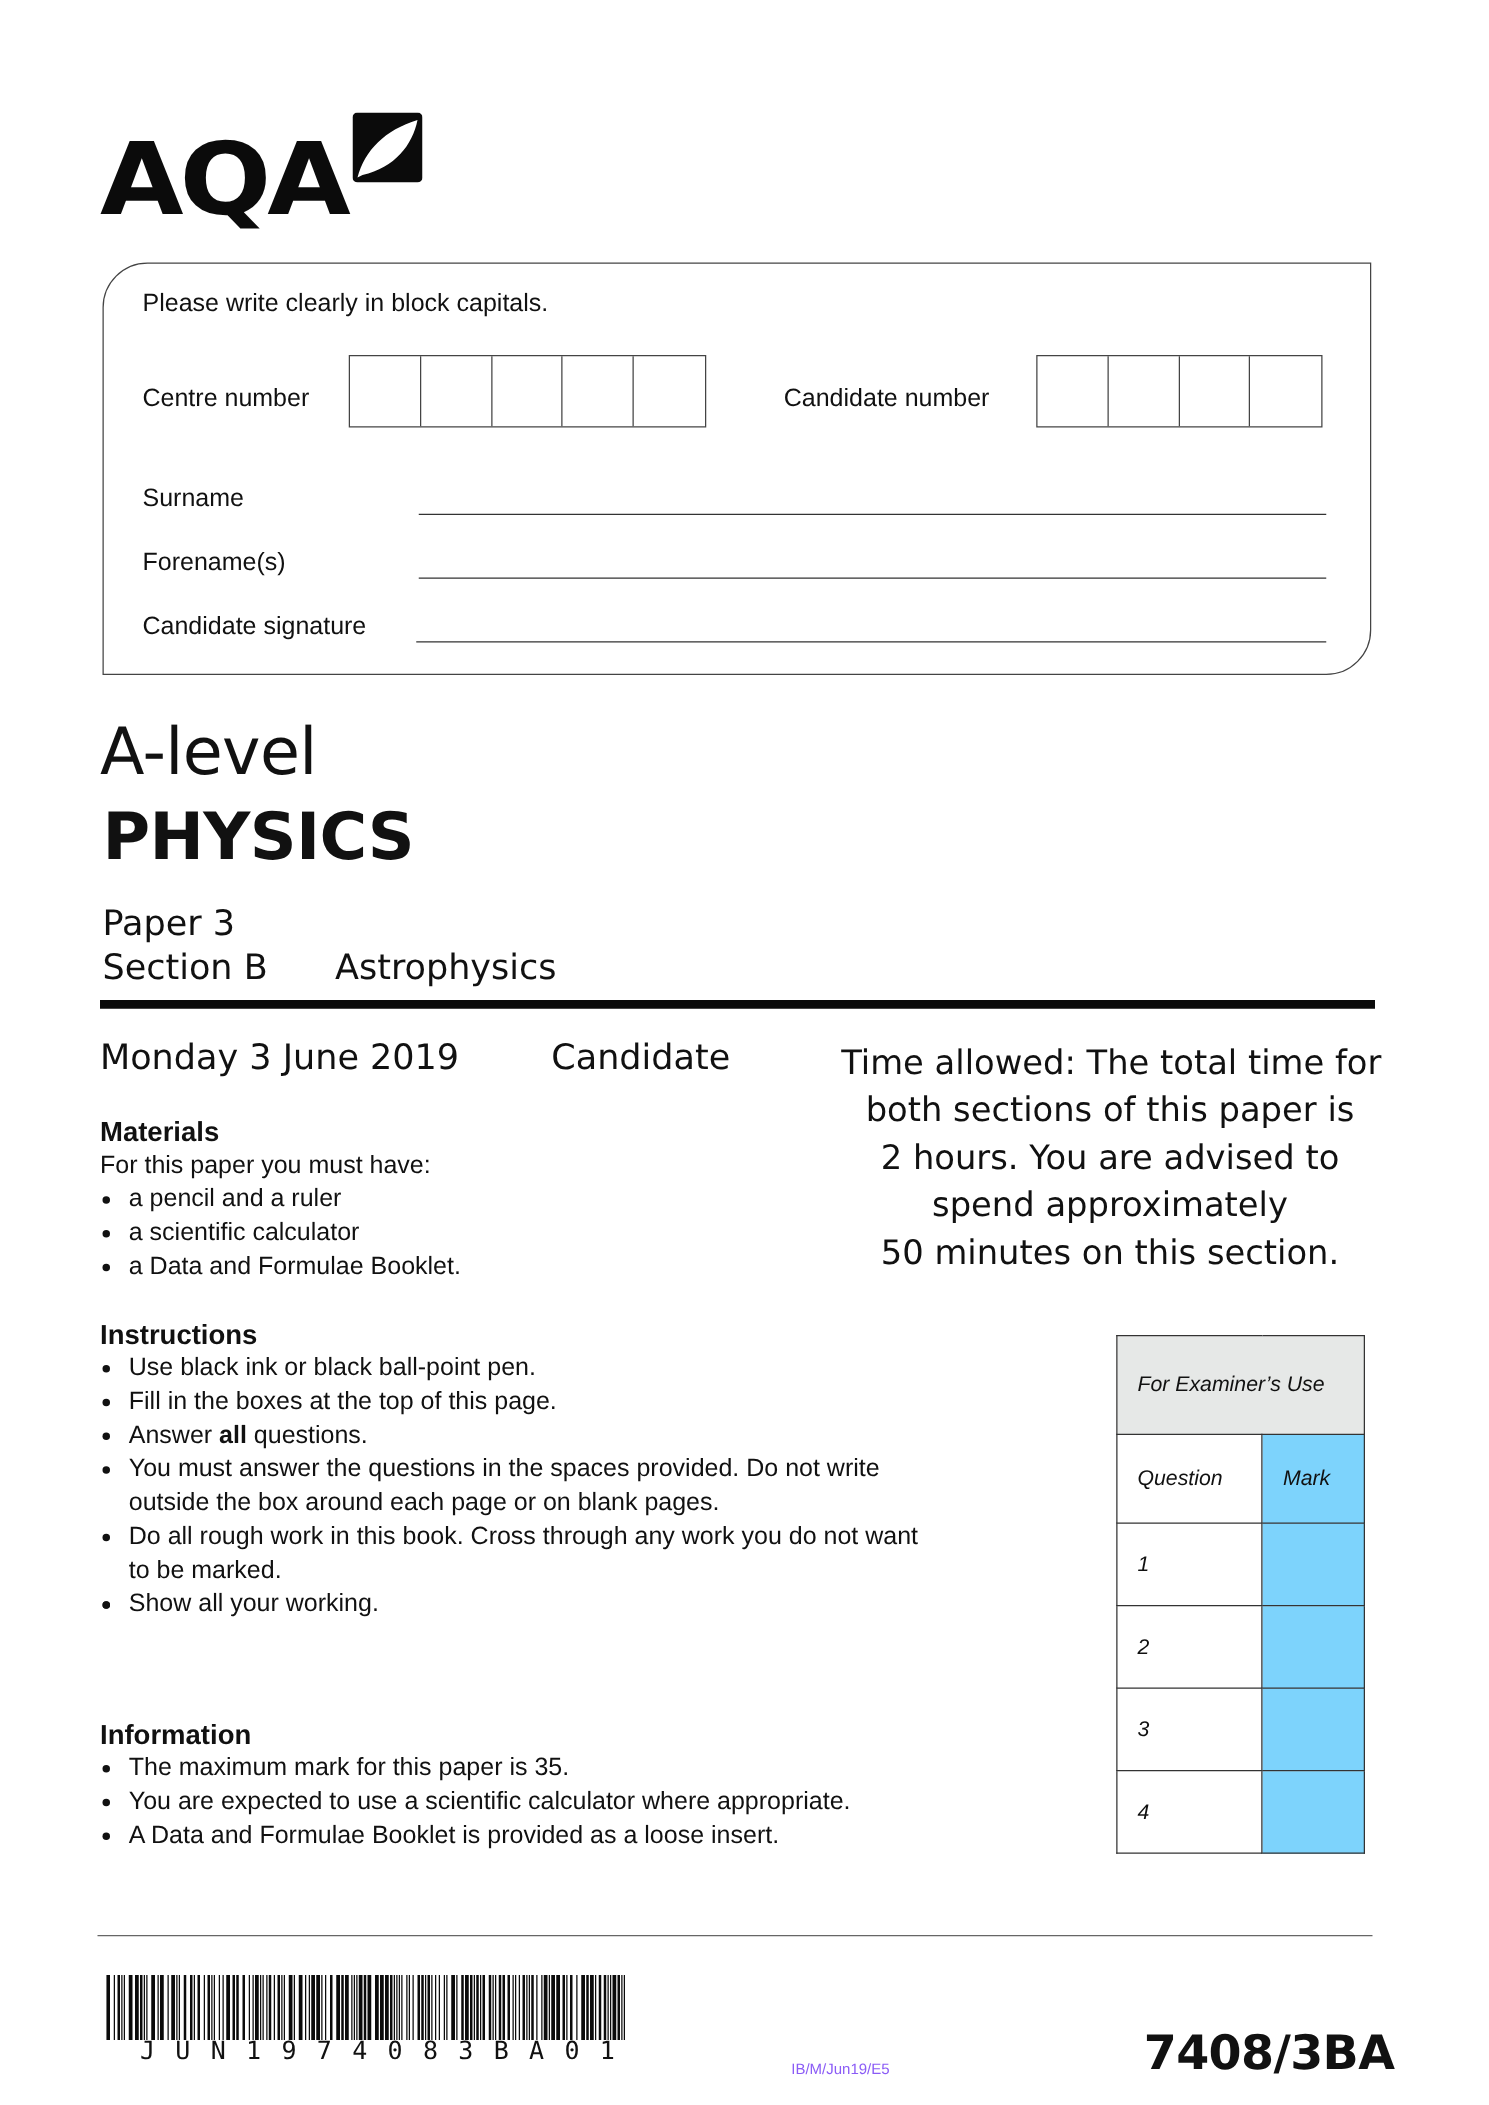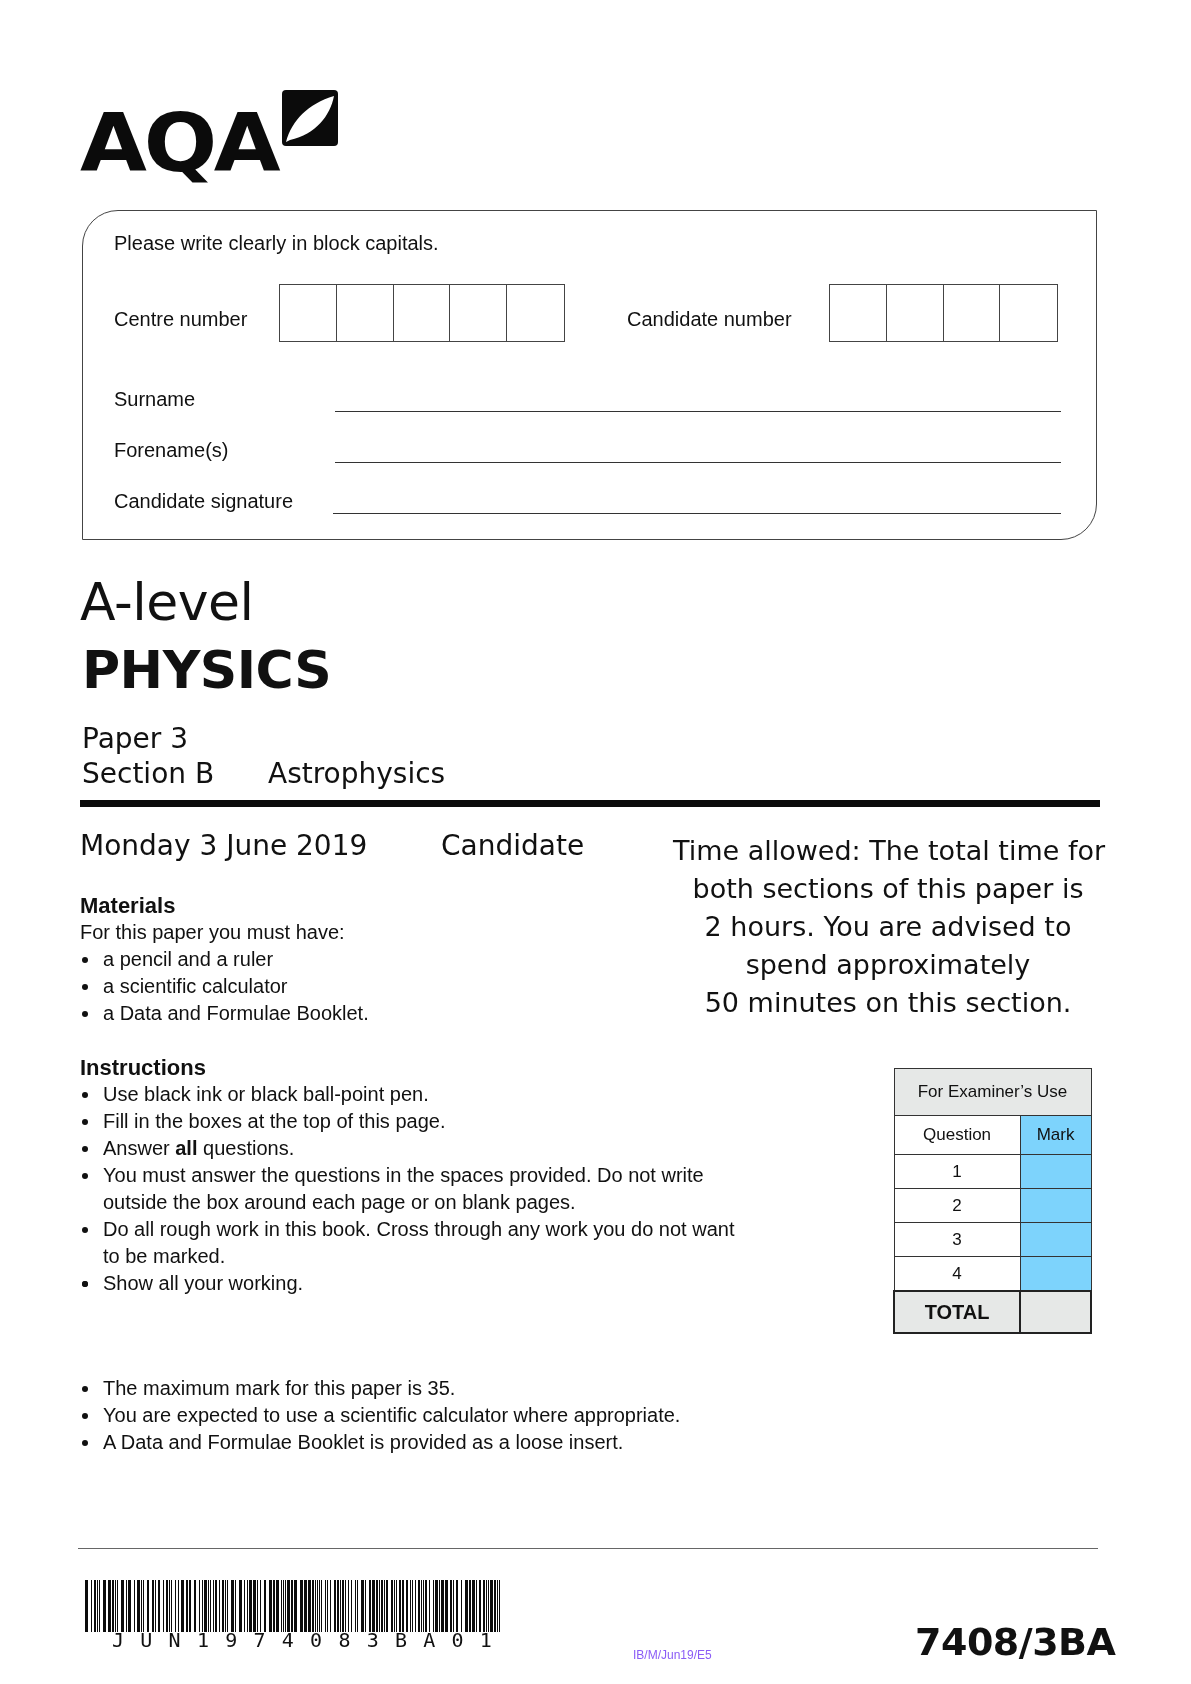--- a/index.html
+++ b/index.html
@@ -31,21 +31,21 @@
 
   .section-heading { font-size: 22px; font-weight: bold; line-height: 26px; }
   .section-intro { font-size: 20px; line-height: 27px; }
   ul.bullets { list-style: none; margin: 0; padding: 0; font-size: 20px; line-height: 27px; }
   ul.bullets li { position: relative; padding-left: 23px; }
   ul.bullets li::before { content: ""; position: absolute; left: 2px; top: 11px; width: 6px; height: 6px; border-radius: 50%; background: #111; }
   ul.bullets li .line { display: block; }
 
   
   #exam-table { left: 893px; top: 1068px; width: 199px; border-collapse: collapse; font-size: 17px; }
-  #exam-table td { border: 1.5px solid #333; text-align: center; height: 33px; padding: 0; }
+  #exam-table td { border: 1.5px solid #333; height: 33px; padding: 16px; font-style: italic; }
   #exam-table .hdr { background: #e6e8e7; height: 46px; }
   #exam-table .colhdr { height: 38px; }
   #exam-table .mark-cell { background: #7dd3fc; }
   #exam-table .total-row td { border: 2.5px solid #222; height: 40px; background: #e6e8e7; font-weight: bold; font-size: 20px; }
 
   
   #footer-rule { left: 78px; top: 1548px; width: 1020px; height: 0; border-top: 1.5px solid #666; }
   #barcode { left: 85px; top: 1580px; width: 420px; height: 52px; }
   #barcode-text { left: 112px; top: 1628px; width: 380px; font-family: "DejaVu Sans Mono", monospace; font-size: 20px; display: flex; justify-content: space-between; }
   #ref-code { left: 633px; top: 1648px; font-size: 12px; color: #8b5cf6; }
@@ -139,20 +139,21 @@
       </li>
     <li>
       </li>
     <li>
         <span class="line">Show all your working.</span>
       </li>
   </ul>
 </div>
 
 <div class="abs" style="left:80px; top:1375px; width:800px;">
+  <div class="section-heading">Information</div>
   <ul class="bullets">
     <li>The maximum mark for this paper is 35.</li>
     <li>You are expected to use a scientific calculator where appropriate.</li>
     <li>A Data and Formulae Booklet is provided as a loose insert.</li>
   </ul>
 </div>
 
 <table id="exam-table" class="abs">
   <tbody>
       <tr>
@@ -170,24 +171,20 @@
     <td>2</td>
     <td class="mark-cell"></td>
   </tr>
   <tr>
     <td>3</td>
     <td class="mark-cell"></td>
   </tr>
   <tr>
     <td>4</td>
     <td class="mark-cell"></td>
-  </tr>
-  <tr class="total-row">
-    <td>TOTAL</td>
-    <td></td>
   </tr>
 </tbody>
   </table>
 
 <div id="footer-rule" class="abs"></div>
 <svg id="barcode" class="abs" viewBox="0 0 420 52">
     <rect x="0" y="0" width="3" height="52" fill="#0b0b0b"></rect>
     <rect x="6" y="0" width="1" height="52" fill="#0b0b0b"></rect>
     <rect x="9" y="0" width="2" height="52" fill="#0b0b0b"></rect>
     <rect x="12" y="0" width="1" height="52" fill="#0b0b0b"></rect>

